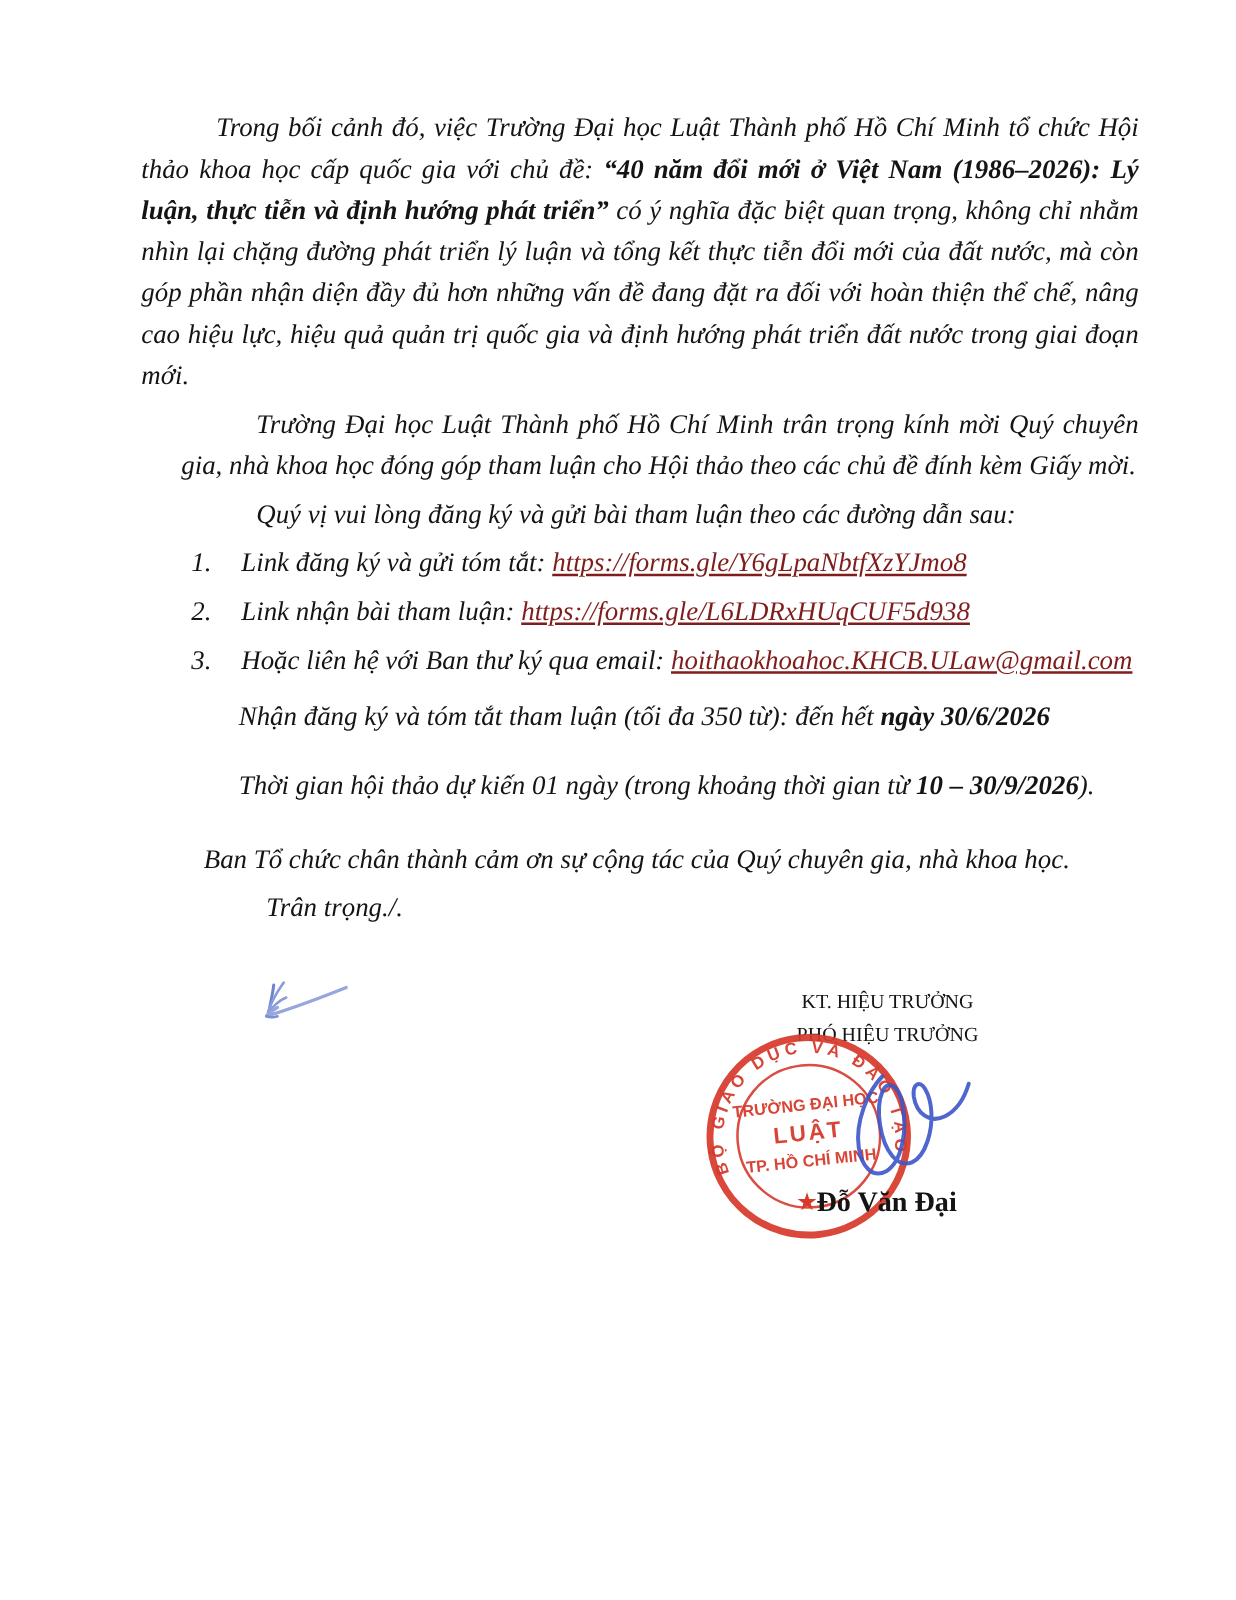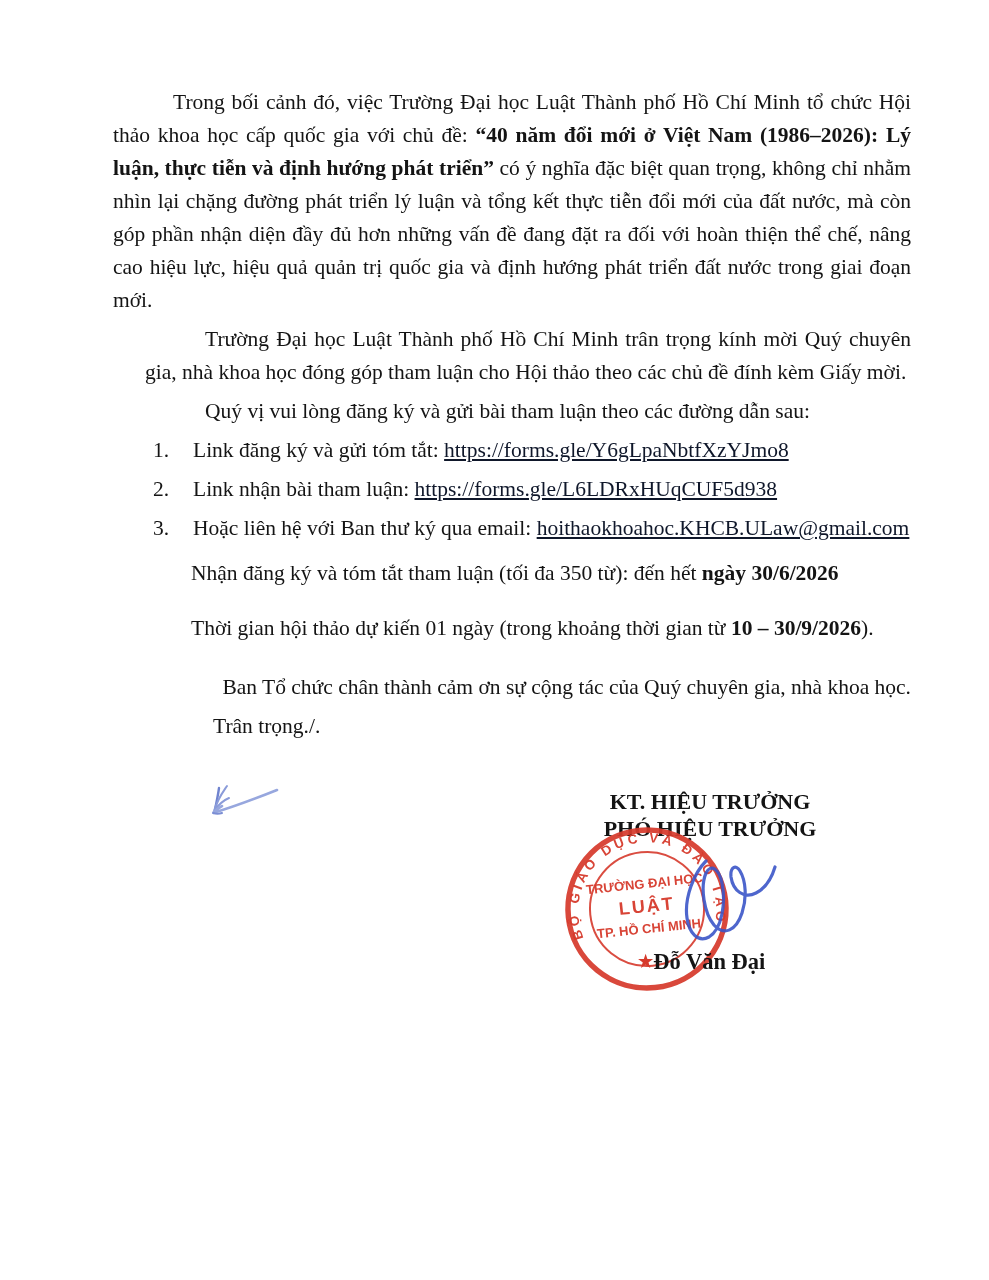--- a/index.html
+++ b/index.html
@@ -5,39 +5,39 @@
   html,body{margin:0;padding:0;background:#ffffff;}
   .page{
     position:relative;
     width:989px;height:1280px;
     background:#ffffff;
     font-family:"Liberation Serif","DejaVu Serif",serif;
     font-size:21.5px;line-height:33px;
     color:#141414;
     overflow:hidden;
   }
-  .content{position:absolute;top:86px;left:113px;width:798px;}
+  .content{position:absolute;top:86px;left:113px;width:798px;font-style:italic;}
   .para{margin:0 0 0 0;}
   .para + .para{margin-top:6px;margin-left:32px;}
   .justify{text-align:justify;}
   .indent{text-indent:60px;}
   .bold{font-weight:bold;}
-  a.doc-link{color:#0f172a;text-decoration:underline;cursor:pointer;}
+  a.doc-link{color:#7f1d1d;text-decoration:underline;cursor:pointer;}
   .list-row{display:flex;padding-left:40px;margin-top:6px;}
   .list-row .num{flex:0 0 40px;}
   .deadline{padding-left:78px;margin-top:6px;}
   .deadline.first{margin-top:12px;}
-  .thanks{text-indent:50px;margin-top:26px;text-align:right;}
+  .thanks{text-indent:50px;margin-top:26px;}
   .regards{text-indent:68px;margin-top:6px;}
   
   .recipients{position:absolute;left:125px;top:787px;line-height:30px;}
   .recipients .title{font-weight:bold;font-style:italic;}
   .pen-initial{position:absolute;left:205px;top:780px;}
   .approver{position:absolute;left:545px;top:788px;width:330px;text-align:center;
-            font-weight:bold;font-size:22px;line-height:27px;}
+            font-weight:normal;font-size:16px;line-height:27px;}
   .seal-wrap{position:absolute;left:558px;top:820px;width:178px;height:178px;
              transform:rotate(-6deg);}
   .signature-wrap{position:absolute;left:678px;top:843px;}
   .signer-name{position:absolute;left:638px;top:945px;font-weight:bold;font-size:22.5px;}
   .signer-name .star{color:#d63a2c;font-size:17px;vertical-align:2px;}
 </style>
 </head>
 <body>
 
 <div class="page">

